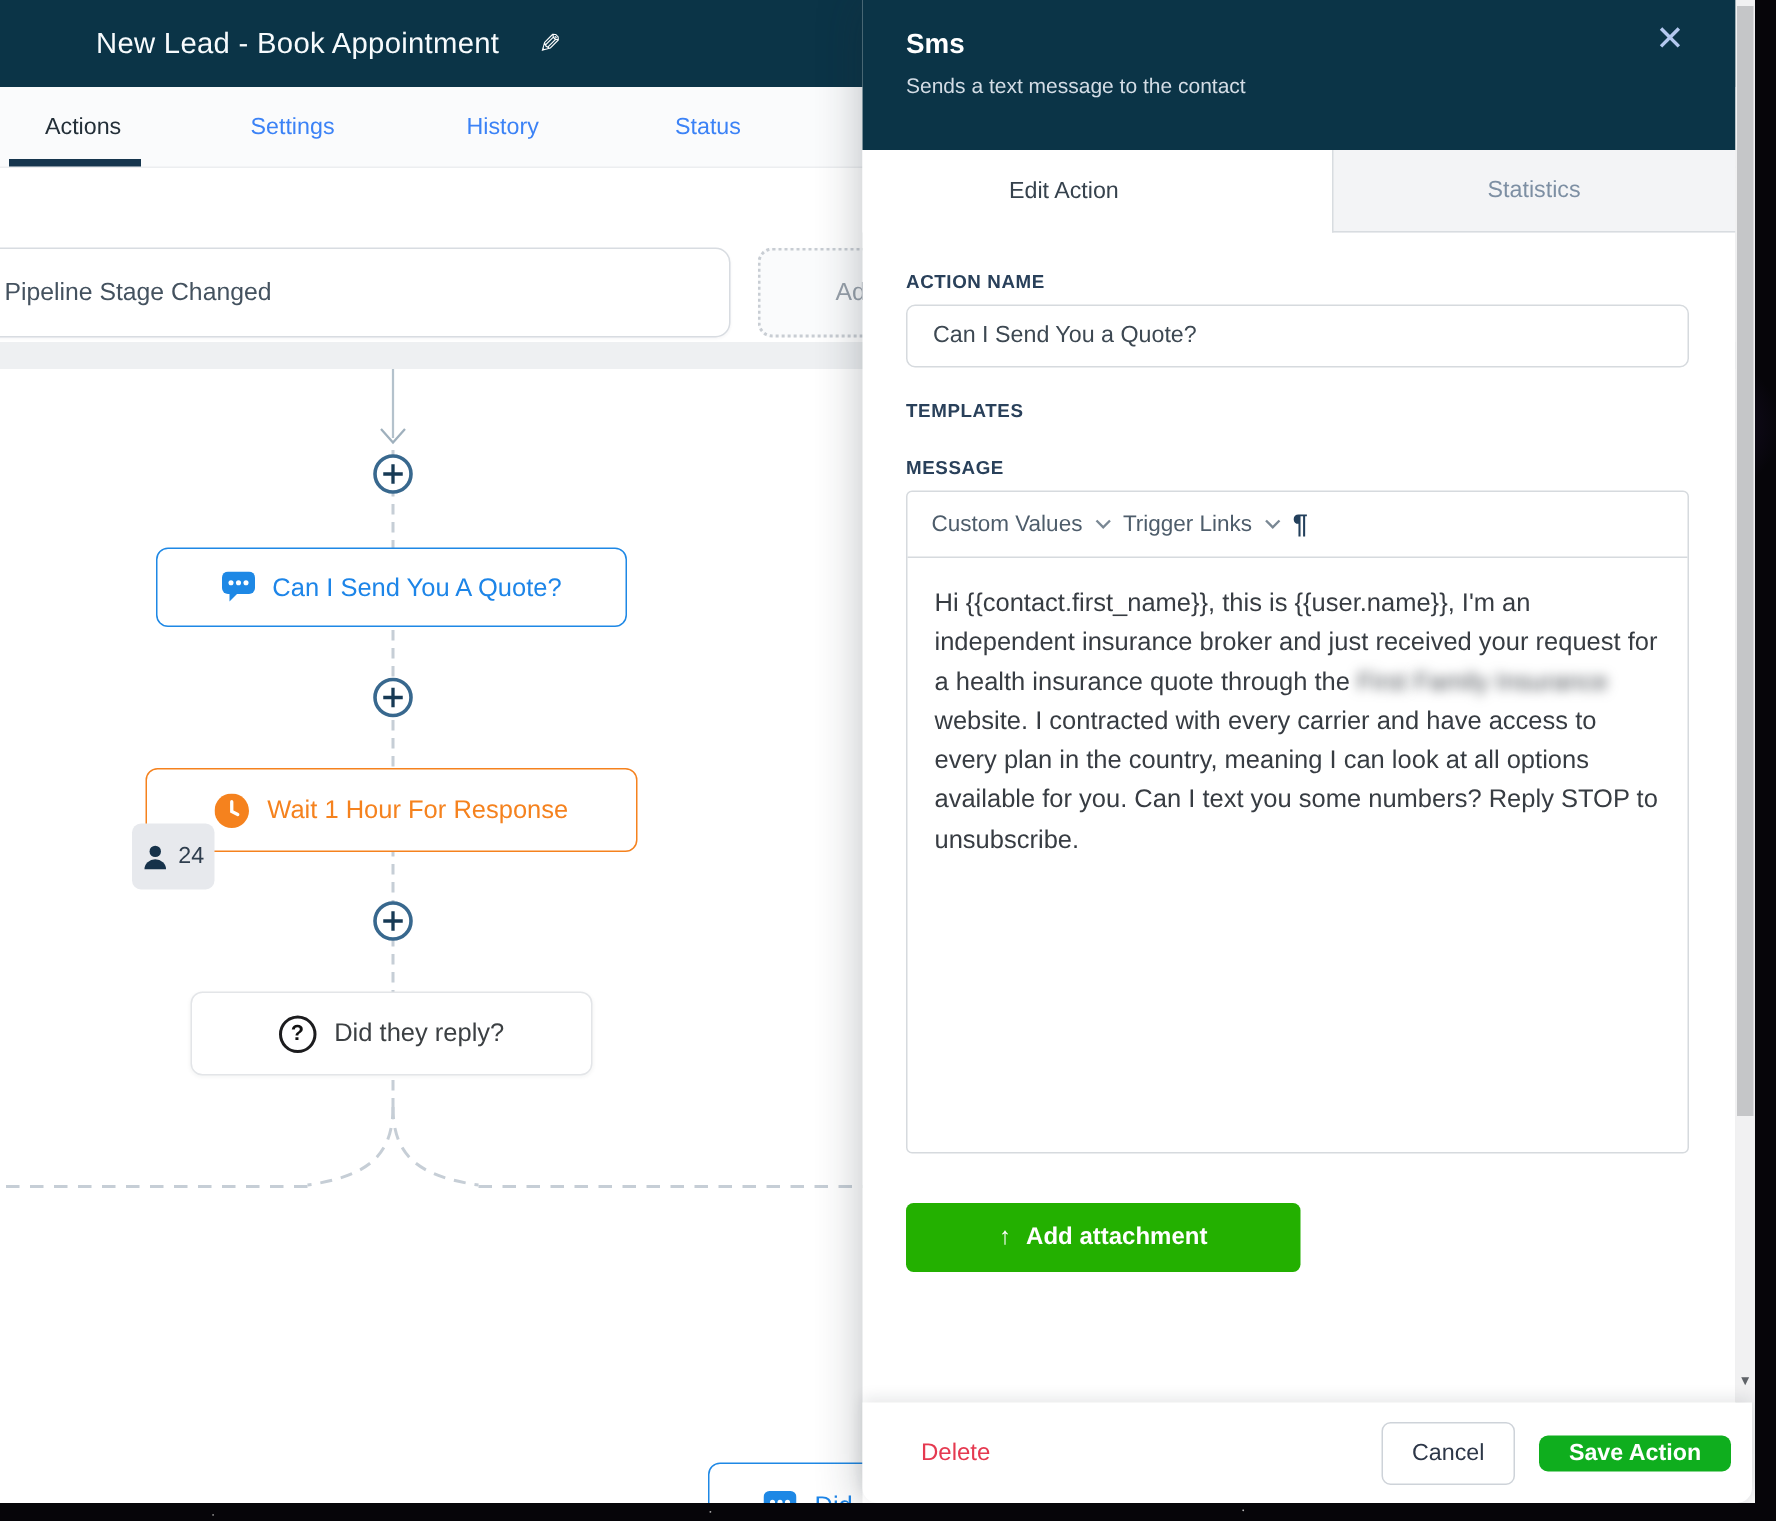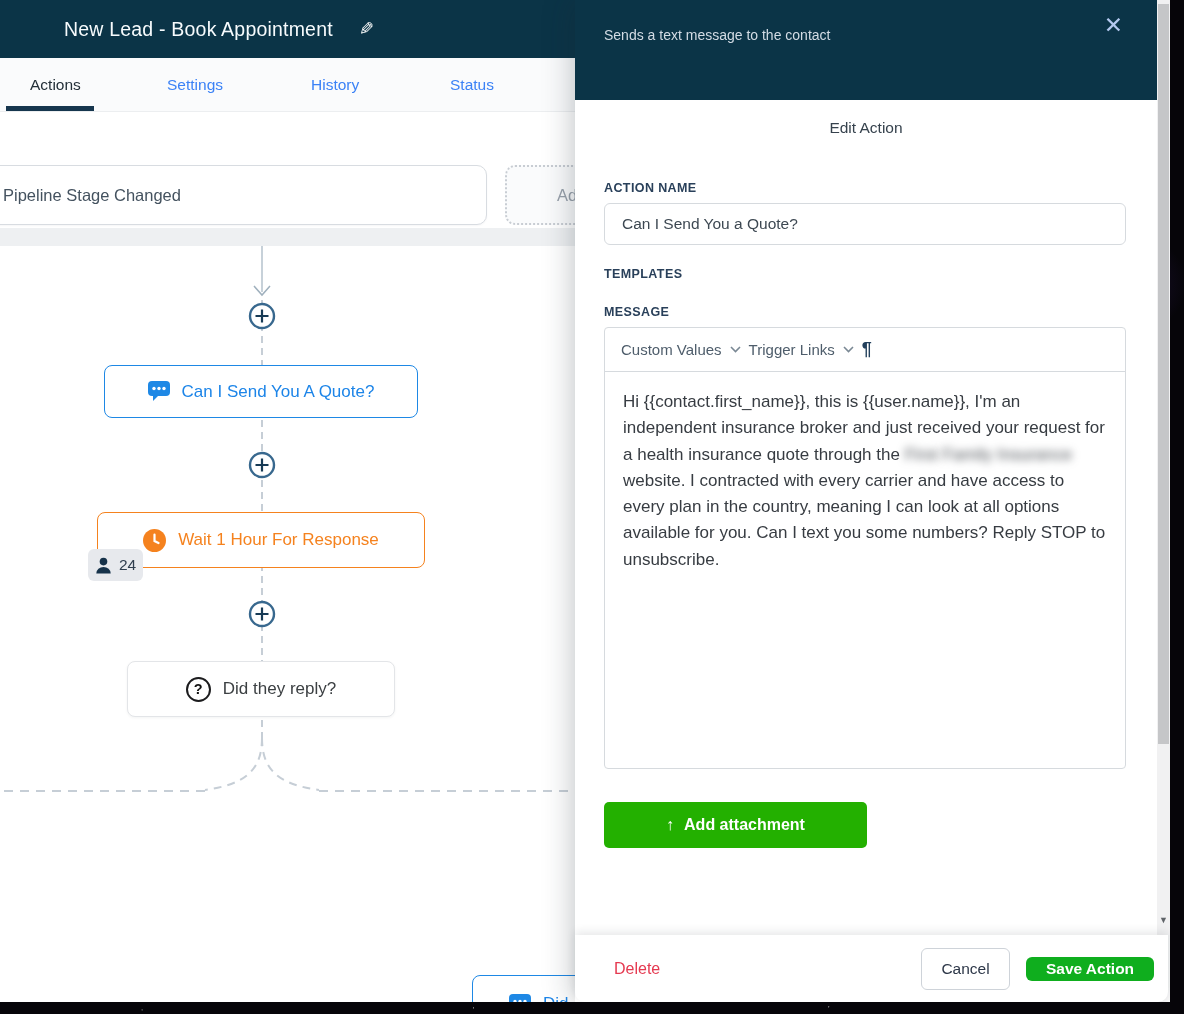--- a/index.html
+++ b/index.html
@@ -53,21 +53,21 @@
   .node-label { font-size:17px; }
   .node-sms1 { left:104px; top:119px; width:314px; height:53px; border:1.5px solid #1e88e5; }
   .node-sms1 .node-label { color:#1d85e8; }
   .node-wait { left:97px; top:266px; width:328px; height:56px; border:1.5px solid #f5821e; }
   .node-wait .node-label { color:#f5821e; }
   .node-cond { left:127px; top:415px; width:268px; height:56px; border:1px solid #e3e5e8; box-shadow:0 1px 3px rgba(20,30,40,.05); }
   .node-cond .node-label { color:#3c4043; }
   .node-sms2 { left:472px; top:729px; width:220px; height:58px; border:1.5px solid #1e88e5; justify-content:flex-start; padding-left:36px; }
   .node-sms2 .node-label { color:#1d85e8; }
 
-  .badge-count { position:absolute; left:88px; top:303px; width:55px; height:32px; background:#e7e9ed; border-radius:6px; display:flex; align-items:center; justify-content:center; gap:7px; z-index:3; cursor:pointer; }
+  .badge-count { position:absolute; left:88px; top:303px; width:55px; height:44px; background:#e7e9ed; border-radius:6px; display:flex; align-items:center; justify-content:center; gap:7px; z-index:3; cursor:pointer; }
   .badge-count span { font-size:15.5px; color:#2f3e4e; }
 
   .q-circle { width:25px; height:25px; border:2.2px solid #1c1c1e; border-radius:50%; display:flex; align-items:center; justify-content:center; font-size:14.5px; font-weight:700; color:#111; flex:0 0 auto; }
 
   
   .panel { position:absolute; left:575px; top:0; width:582px; height:1002px; background:#fff; z-index:5; box-shadow:0 0 30px rgba(25,35,45,.30); }
   .p-header { position:relative; height:100px; background:#0b3447; padding:18px 28px 0 29px; }
   .p-title { color:#fff; font-size:18.5px; font-weight:700; }
   .p-subtitle { color:#d3dce5; font-size:14px; margin-top:9px; }
   .p-close { position:absolute; right:34px; top:14px; color:#b4c8ef; font-size:23px; cursor:pointer; line-height:1; }
@@ -201,26 +201,28 @@
         <circle cx="6" cy="7.5" r="1.7" fill="#fff"></circle>
           <circle cx="11" cy="7.5" r="1.7" fill="#fff"></circle>
           <circle cx="16" cy="7.5" r="1.7" fill="#fff"></circle>
       </svg>
       <span class="node-label">Did</span>
     </div>
   </div>
 
   <div class="panel">
     <div class="p-header">
+      <div class="p-title">Sms</div>
       <div class="p-subtitle">Sends a text message to the contact</div>
       <span class="p-close">✕</span>
     </div>
 
     <div class="p-tabs">
       <div class="p-tab active">Edit Action</div>
+      <div class="p-tab inactive">Statistics</div>
     </div>
 
     <div class="p-body">
       <div class="field-label">ACTION NAME</div>
       <input class="text-input" type="text" value="Can I Send You a Quote?" style="">
 
       <div class="field-label mt22">TEMPLATES</div>
 
       <div class="field-label mt24">MESSAGE</div>
       <div class="editor">

